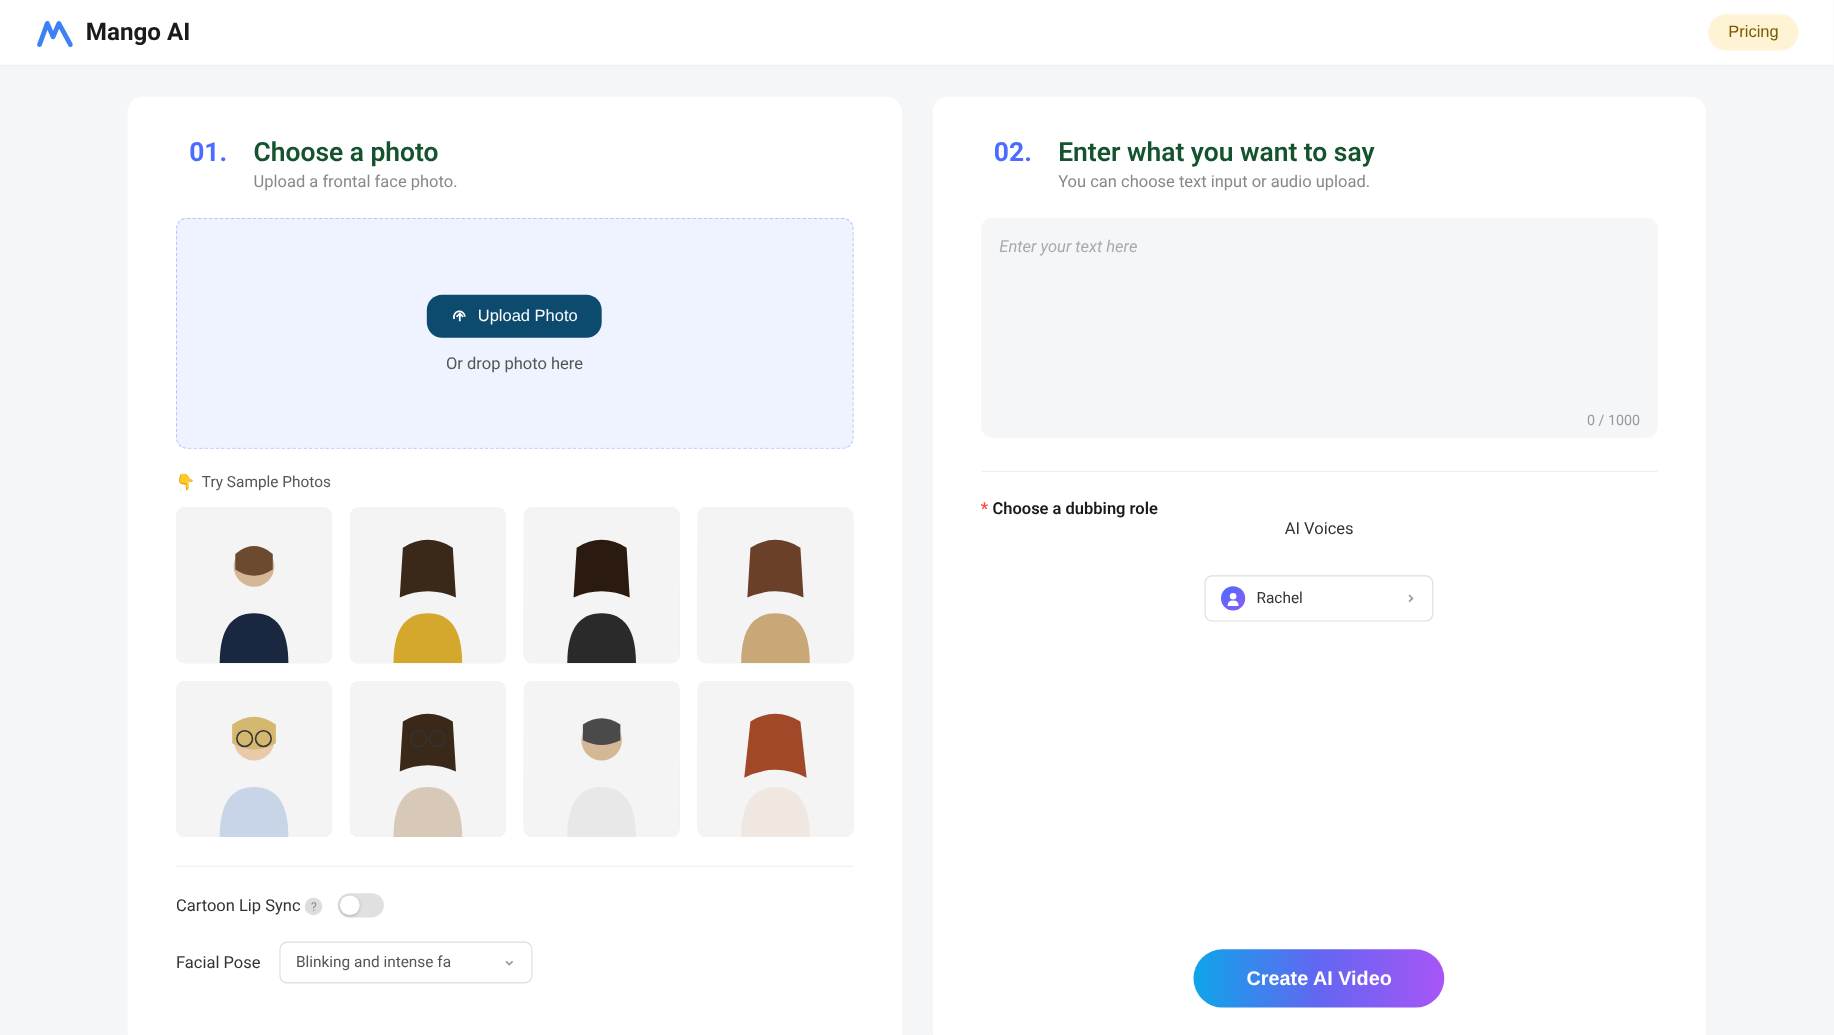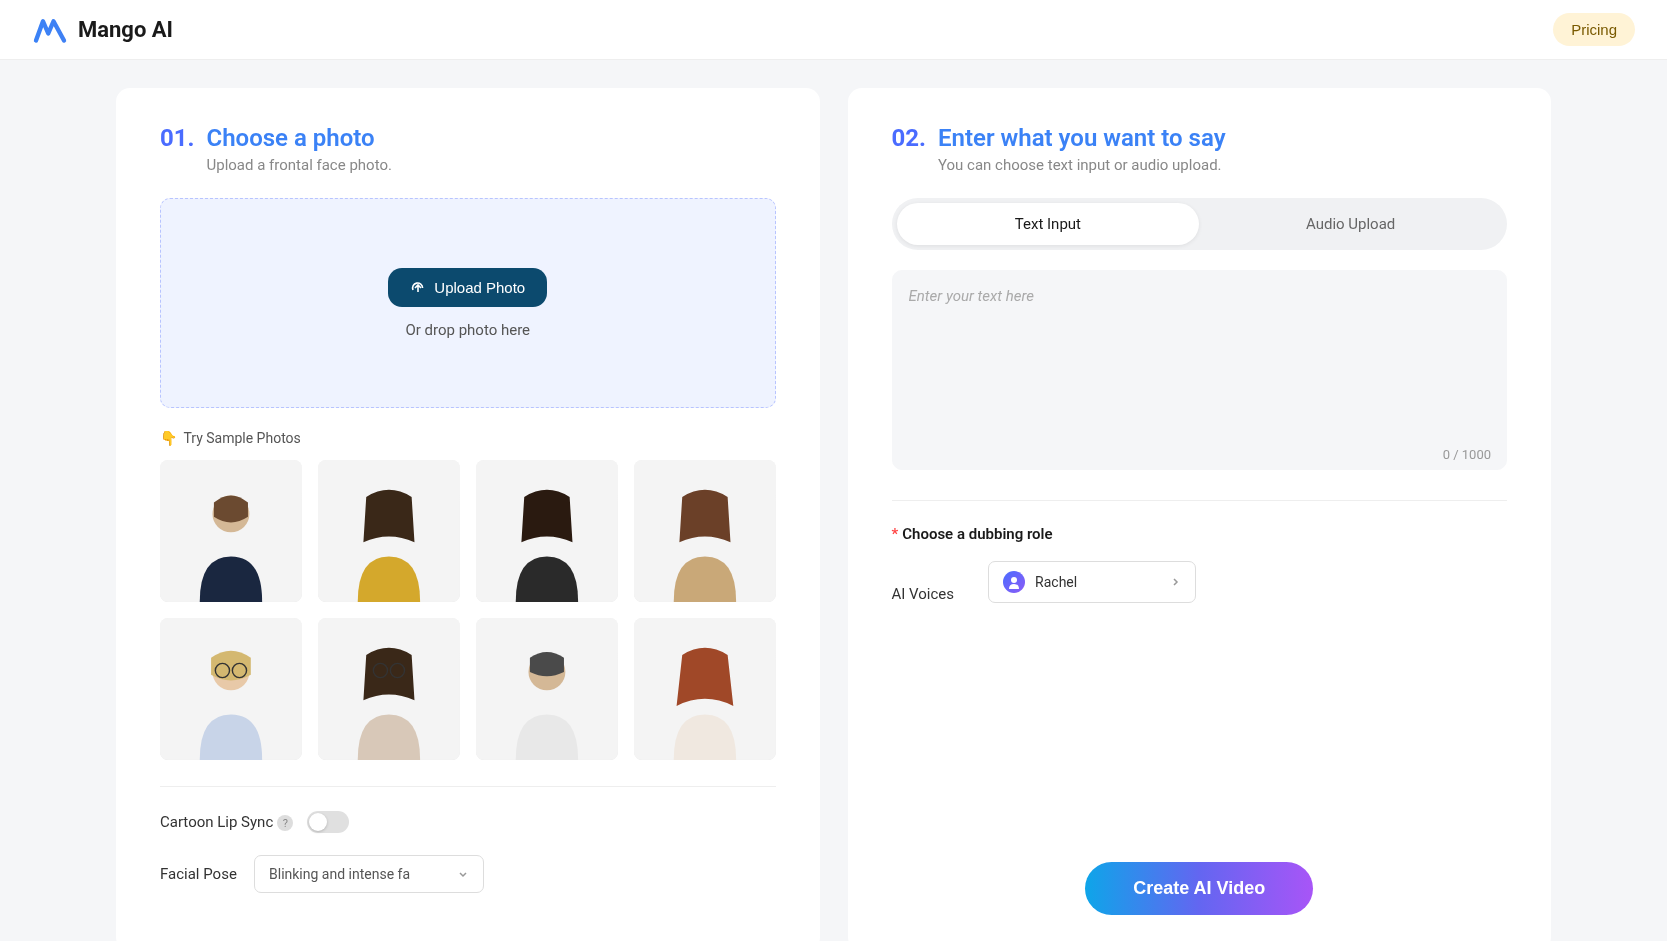--- a/index.html
+++ b/index.html
@@ -7,23 +7,23 @@
 
 .header { background: #fff; height: 60px; display: flex; align-items: center; justify-content: space-between; padding: 0 32px; border-bottom: 1px solid #eee; }
 .logo { display: flex; align-items: center; gap: 10px; }
 .logo-mark { width: 36px; height: 28px; }
 .logo-text { font-size: 22px; font-weight: 700; color: #1a1a1a; }
 .pricing-btn { background: #fff3d6; color: #7a5a00; border: none; padding: 8px 18px; border-radius: 20px; font-size: 15px; font-weight: 500; cursor: pointer; }
 
 .container { display: flex; gap: 28px; padding: 28px 116px; }
 .panel { background: #fff; border-radius: 14px; padding: 36px 44px; flex: 1; display: flex; flex-direction: column; }
 
-.step-header { display: flex; align-items: flex-start; gap: 12px; margin-bottom: 24px; }
+.step-header { display: flex; align-items: flex-start; gap: 24px; margin-bottom: 24px; margin-left: 12px; }
 .step-num { font-size: 24px; font-weight: 700; color: #4a6cff; }
-.step-title { font-size: 24px; font-weight: 600; color: #3b82f6; }
+.step-title { font-size: 24px; font-weight: 600; color: #14532d; }
 .step-sub { font-size: 15px; color: #888; margin-top: 4px; }
 
 .upload-zone { border: 1.5px dashed #b8c4ff; background: #eff3ff; border-radius: 10px; height: 210px; display: flex; flex-direction: column; align-items: center; justify-content: center; gap: 14px; margin-bottom: 22px; }
 .upload-btn { background: #0c4a6e; color: #fff; border: none; padding: 11px 22px; border-radius: 14px; font-size: 15px; font-weight: 500; display: flex; align-items: center; gap: 8px; cursor: pointer; }
 .drop-text { font-size: 15px; color: #555; }
 
 .sample-label { display: flex; align-items: center; gap: 6px; font-size: 14px; color: #555; margin-bottom: 14px; }
 .sample-icon { font-size: 14px; }
 .sample-grid { display: grid; grid-template-columns: repeat(4, 1fr); gap: 16px; margin-bottom: 26px; }
 .sample-photo { aspect-ratio: 1; background: linear-gradient(180deg, #f2f2f2 0%, #e8e8e8 100%); border-radius: 8px; cursor: pointer; position: relative; overflow: hidden; }
@@ -43,24 +43,24 @@
 
 .tab-bar { background: #f0f1f3; border-radius: 28px; padding: 5px; display: flex; margin-bottom: 20px; }
 .tab { flex: 1; text-align: center; padding: 12px; border-radius: 24px; font-size: 15px; color: #666; cursor: pointer; }
 .tab.active { background: #fff; color: #1a1a1a; box-shadow: 0 1px 4px rgba(0,0,0,0.08); }
 
 .textarea-wrap { position: relative; margin-bottom: 26px; }
 .textarea { width: 100%; height: 200px; background: #f5f6f8; border: 1px solid #f5f6f8; border-radius: 10px; padding: 16px; font-size: 15px; font-family: inherit; color: #333; resize: none; outline: none; font-style: italic; }
 .textarea::placeholder { color: #aaa; }
 .char-count { position: absolute; bottom: 12px; right: 16px; font-size: 13px; color: #999; }
 
-.dub-label { font-size: 15px; font-weight: 600; color: #1a1a1a; margin-bottom: 18px; }
+.dub-label { font-size: 15px; font-weight: 600; color: #1a1a1a; }
 .dub-label .req { color: #ff4444; margin-right: 4px; }
 
-.voice-row { display: flex; align-items: flex-end; gap: 34px; margin-bottom: 40px; }
+.voice-row { display: flex; align-items: center; gap: 34px; margin-bottom: 40px; flex-direction: column; }
 .voice-label { font-size: 15px; color: #333; }
 .voice-select { border: 1px solid #ddd; border-radius: 7px; padding: 9px 14px; display: flex; align-items: center; gap: 10px; width: 208px; cursor: pointer; }
 .voice-avatar { width: 22px; height: 22px; border-radius: 50%; background: linear-gradient(135deg, #4a6cff, #8b5cf6); display: flex; align-items: center; justify-content: center; }
 .voice-name { flex: 1; font-size: 14px; color: #333; }
 
 .create-btn { background: linear-gradient(90deg, #0ea5e9 0%, #6366f1 50%, #a855f7 100%); color: #fff; border: none; padding: 16px 48px; border-radius: 30px; font-size: 18px; font-weight: 700; cursor: pointer; align-self: center; margin-top: auto; }
 
 .chevron { width: 12px; height: 12px; }
 .panel-right { position: relative; }
 .panel-right .divider-top { margin-top: 0; }
@@ -190,24 +190,20 @@
 
   <div class="panel panel-right">
     <div class="step-header">
       <div class="step-num">02.</div>
       <div>
         <div class="step-title">Enter what you want to say</div>
         <div class="step-sub">You can choose text input or audio upload.</div>
       </div>
     </div>
 
-    <div class="tab-bar">
-      <div class="tab active">Text Input</div>
-      <div class="tab">Audio Upload</div>
-    </div>
 
     <div class="textarea-wrap">
       <textarea class="textarea" placeholder="Enter your text here" style=""></textarea>
       <div class="char-count">0 / 1000</div>
     </div>
 
     <div class="divider divider-top"></div>
 
     <div class="dub-label">
       <span class="req">*</span><span>Choose a dubbing role</span>

